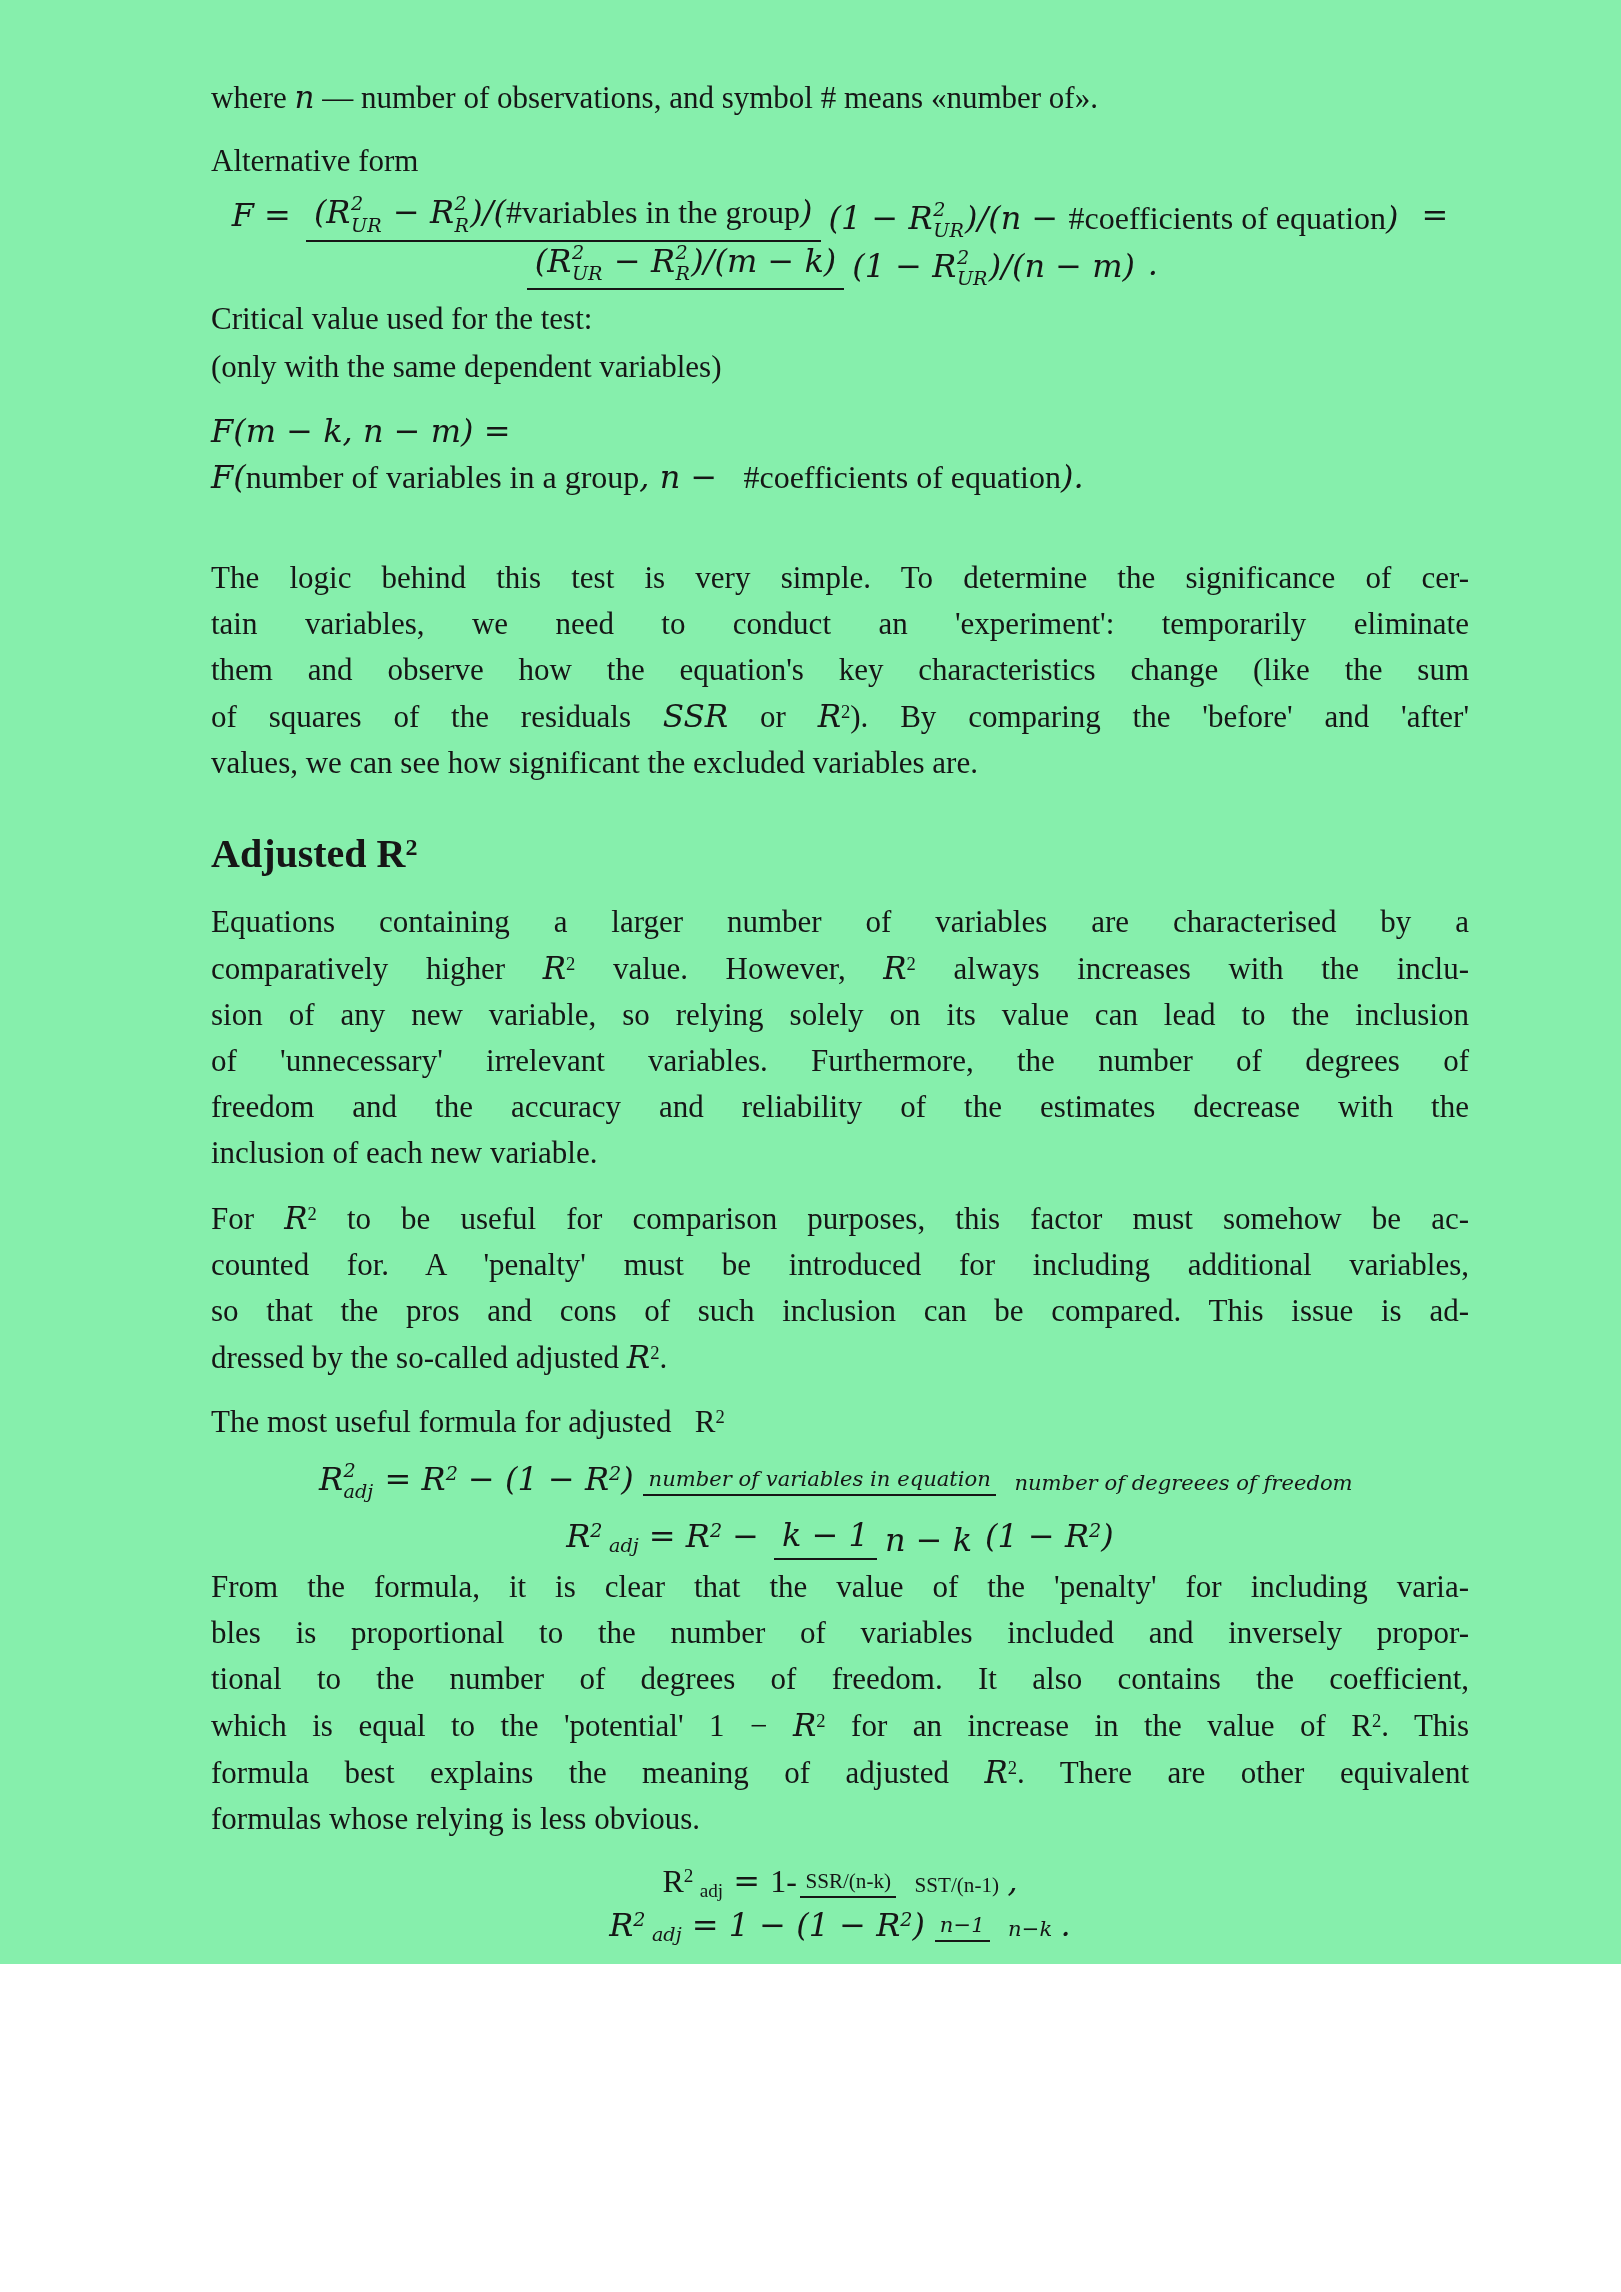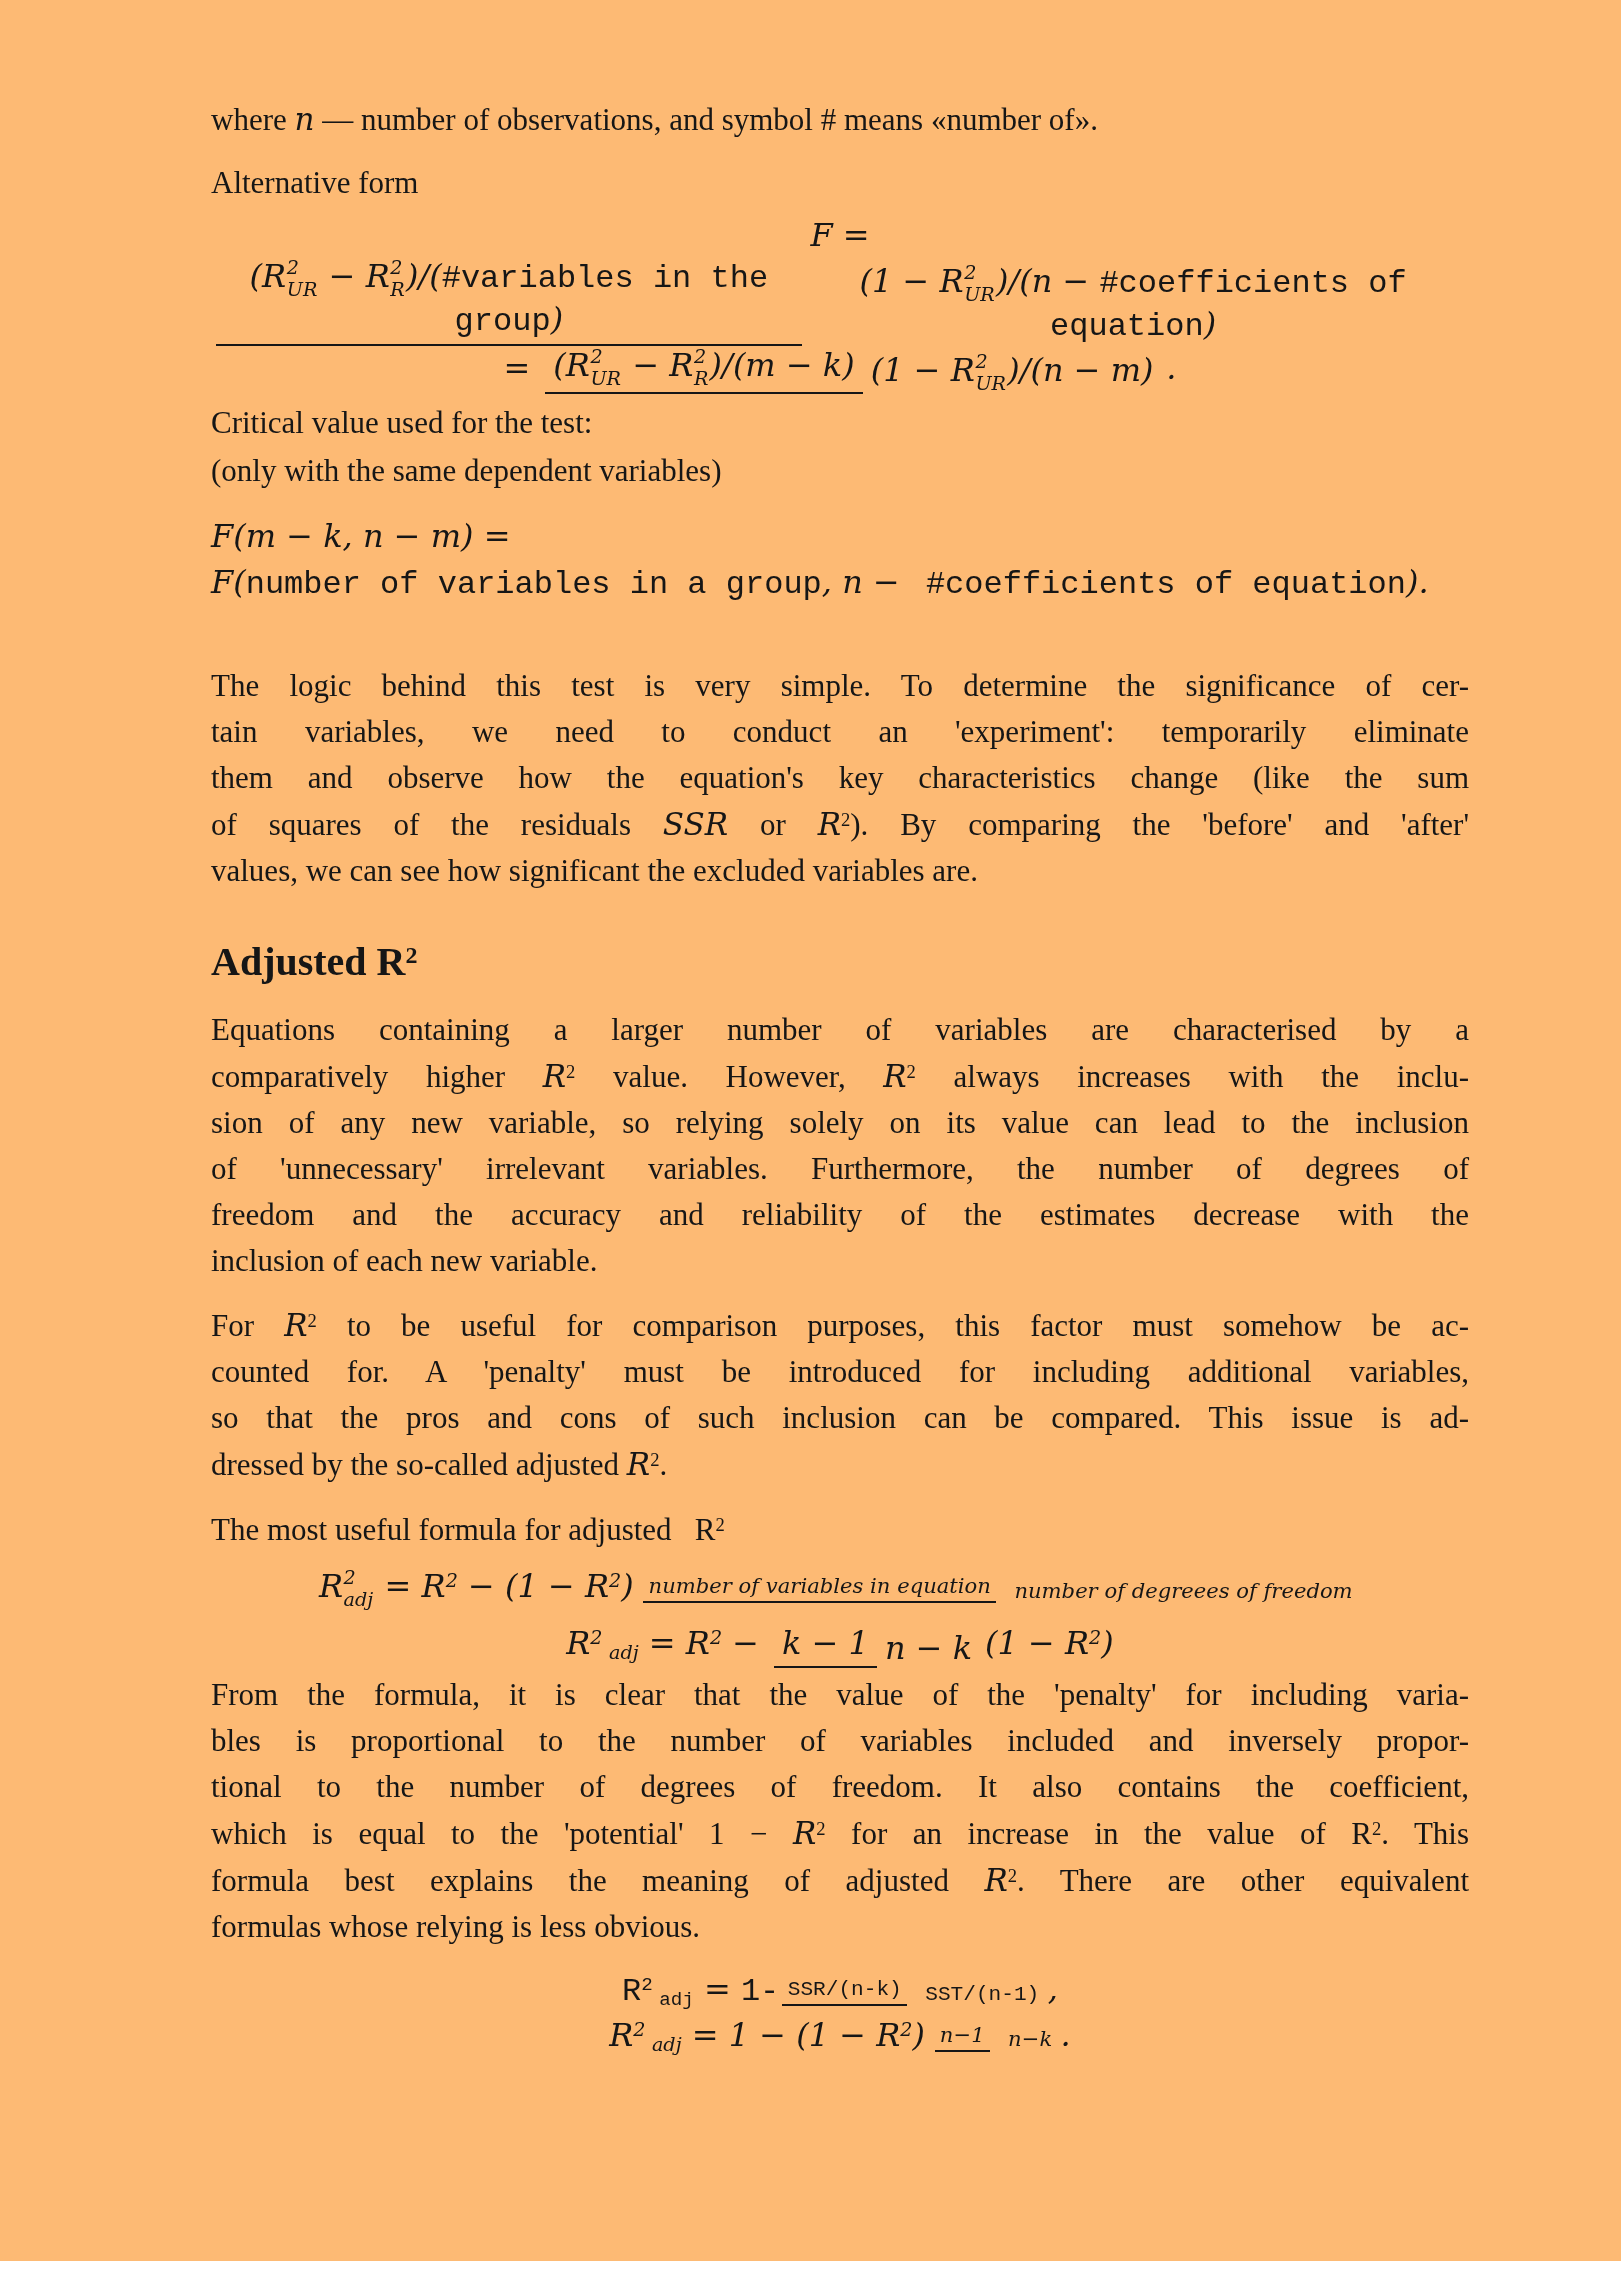--- a/index.html
+++ b/index.html
@@ -1,26 +1,26 @@
 <!DOCTYPE html>
 <html><head>
 <meta charset="utf-8">
 <style>
   *{box-sizing:border-box;}
   html,body{margin:0;padding:0;background:#ffffff;}
   .page{
-    width:1621px;height:2261px;overflow:hidden;
-    background:#fdba74;color:#161616;
-    padding:96px 152px 0 211px;
+    width:1621px;height:1964px;overflow:hidden;
+    background:#86efac;color:#161616;
+    padding:74px 152px 0 211px;
     font-family:"Liberation Serif","DejaVu Serif",serif;
     font-size:31px;line-height:46px;
   }
   .pline{margin:0;font-style:normal;}
   .it{font-style:italic;font-family:"DejaVu Serif",serif;}
-  .rm{font-style:normal;font-family:Liberation Mono, monospace;}
+  .rm{font-style:normal;font-family:Liberation Serif, serif;}
   sup,sub{font-size:.6em;line-height:0;}
   sup{vertical-align:.5em;}
   sub{vertical-align:-.25em;}
   .stk{display:inline-flex;flex-direction:column;align-items:flex-start;
        font-size:.6em;line-height:1.12;vertical-align:middle;margin:0 .06em 0 .03em;}
   .frac{display:inline-flex;flex-direction:row;vertical-align:middle;
         text-align:center;margin:0 .15em;line-height:1.22;align-items:flex-end;}
   .frac>.num{padding:0 .25em .1em;border-bottom:2.9px solid currentColor;}
   .frac>.den{padding:.1em .25em 0;}
   .sfrac{font-size:.66em;line-height:1.18;gap:13px;}

